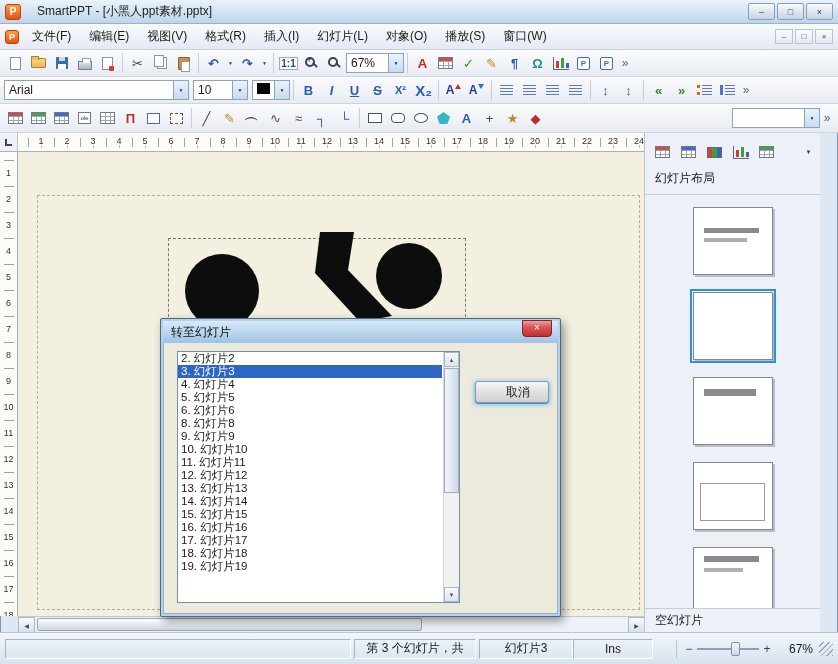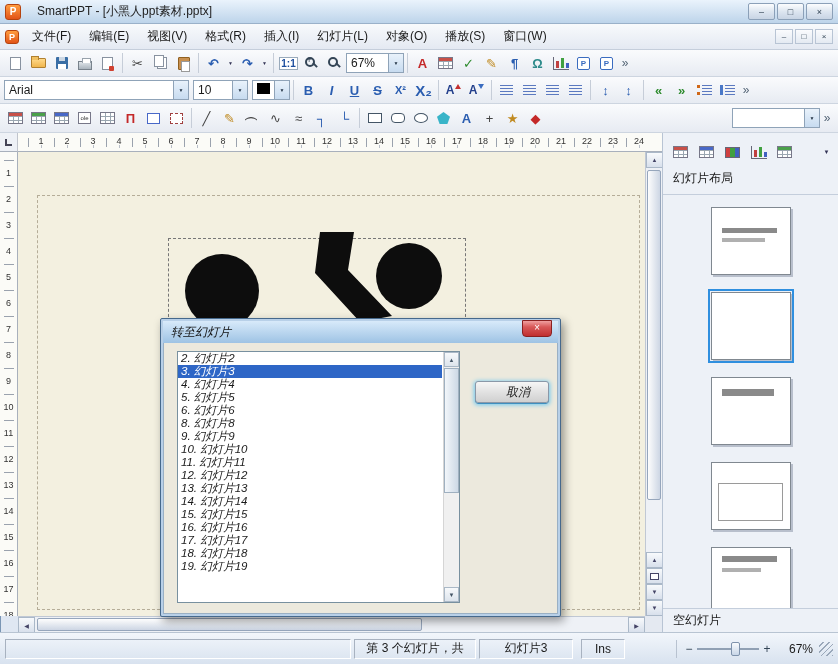--- a/index.html
+++ b/index.html
@@ -132,37 +132,37 @@
     background:linear-gradient(to right,#fdfdfd,#cdd6e4); border:1px solid #96a6bc; border-radius:2px; }
   .navbox { width:9px; height:7px; border:1px solid #446; background:#fff; }
   #hscroll { position:absolute; left:18px; top:616px; width:627px; height:16px; background:#eef1f6;
     border-top:1px solid #c0c8d4; display:flex; }
   #hscroll .track { flex:1; position:relative; }
   .hthumb { position:absolute; top:1px; bottom:1px; left:2px; width:65%;
     background:linear-gradient(#fdfdfd,#cdd6e4); border:1px solid #96a6bc; border-radius:2px; }
   #scrollcorner { position:absolute; left:645px; top:616px; width:17px; height:16px; background:#e4e9f1; }
 
   
-  #rightpanel { position:absolute; left:662px; top:133px; width:176px; height:499px; background:#edf1f7;
+  #rightpanel { position:absolute; left:644px; top:133px; width:176px; height:499px; background:#edf1f7;
     border-left:1px solid #b8c4d4; display:flex; flex-direction:column; }
   .rp-tools { display:flex; align-items:center; gap:3px; padding:8px 6px 5px; }
   .rp-tools .dd { font-size:6px; margin-left:auto; }
   .rp-title { padding:2px 10px 7px; font-size:12px; color:#1a1a1a; border-bottom:1px solid #c4cedc; }
   .rp-thumbs { flex:1; overflow:hidden; display:flex; flex-direction:column; align-items:center; padding-top:12px; }
   .thumb { flex:none; width:80px; height:68px; margin-bottom:17px; background:#fff; border:1px solid #808890;
     box-shadow:2px 2px 0 rgba(120,130,150,.45); position:relative; }
   .thumb.selected { outline:2px solid #2f8fdf; outline-offset:1px; }
   .thumb .bar { position:absolute; background:#8a8a8a; }
   .thumb .frame { position:absolute; border:1px solid #9a9a9a; }
   .rp-footer { border-top:1px solid #c4cedc; height:24px; display:flex; align-items:center; padding:0 10px; font-size:12px; }
 
   
   #dialog { position:absolute; left:160px; top:318px; width:401px; height:299px; z-index:20;
     background:#b8d0e8; border:1px solid #46698c; border-radius:2px; padding:2px;
-    box-shadow:3px 4px 10px rgba(0,0,0,.4); display:flex; flex-direction:column;font-style:italic; }
+    box-shadow:3px 4px 10px rgba(0,0,0,.4); display:flex; flex-direction:column; }
   .dlg-title { height:22px; flex:none; display:flex; align-items:center; padding:0 4px 0 8px;
     background:linear-gradient(#d8eafa,#9ec3e4); font-size:12px; color:#111; position:relative; }
   .dlg-close { position:absolute; right:6px; top:-1px; width:30px; height:17px; border-radius:0 0 4px 4px;
     background:linear-gradient(#f0a0a0,#d85858 40%,#c03030); border:1px solid #8a2020; color:#fff;
     font-size:10px; line-height:14px; text-align:center; }
   .dlg-body { flex:1; background:#ece9dd; border:1px solid #9ab0c4; border-top:none; position:relative; }
   .listbox { position:absolute; left:13px; top:8px; width:283px; height:252px; background:#fff;
     border:1px solid #78909f; overflow:hidden; padding-right:17px; font-size:11.5px; }
   .lb-item { height:13px; line-height:13px; padding-left:3px; white-space:nowrap; }
   .lb-item.sel { background:#2e66c6; color:#fff; }
@@ -557,21 +557,21 @@
       </div>
       <div class="dlg-btn ok">确定</div>
       <div class="dlg-btn cancel">取消</div>
     </div>
   </div>
 
   <div id="statusbar">
     <div class="sb-panel" style="width:346px;justify-content:flex-start"></div>
     <div class="sb-panel" style="width:122px;margin-left:3px">第 3 个幻灯片，共</div>
     <div class="sb-panel" style="width:94px;margin-left:3px">幻灯片3</div>
-    <div class="sb-panel" style="width:44px;margin-left:8px">Ins</div>
+    <div class="sb-panel" style="width:80px;">Ins</div>
     <span style="flex:1"></span>
     <span class="sb-sep"></span>
     <span class="zoombtn">−</span>
     <span class="slider">
       <span class="slider-thumb"></span>
     </span>
     <span class="zoombtn">+</span>
     <span style="width:38px;text-align:right">67%</span>
     <span class="grip"></span>
   </div>

